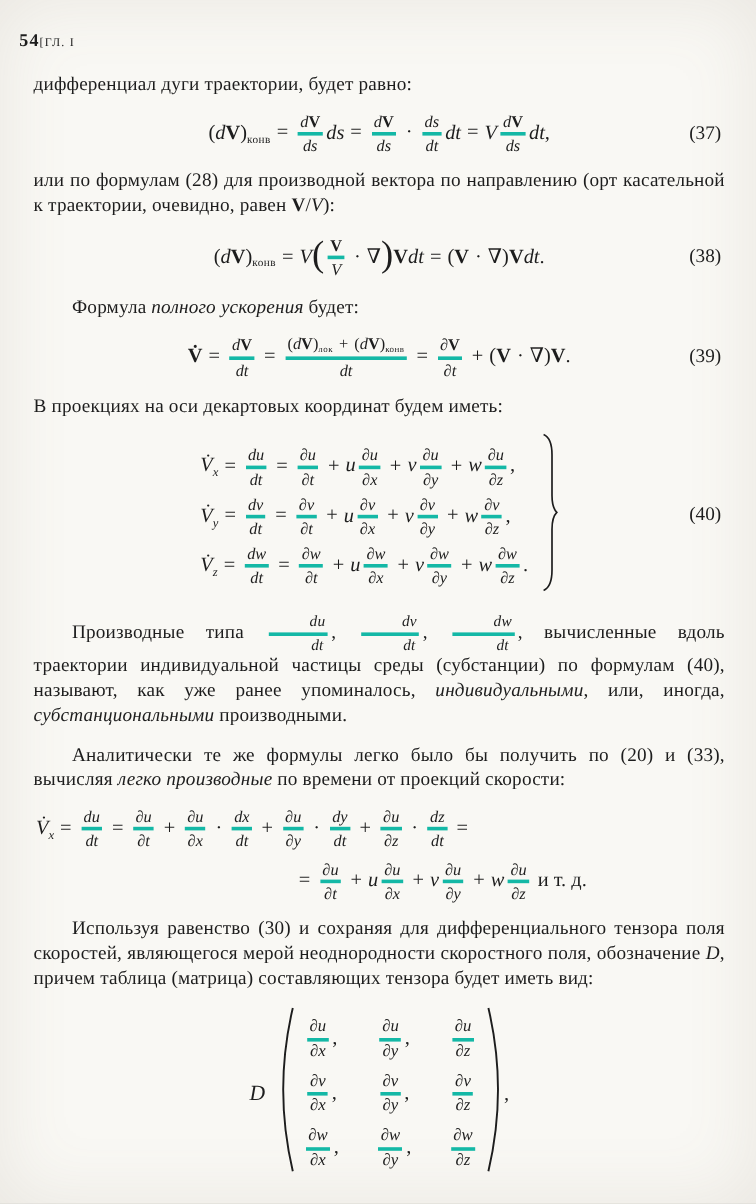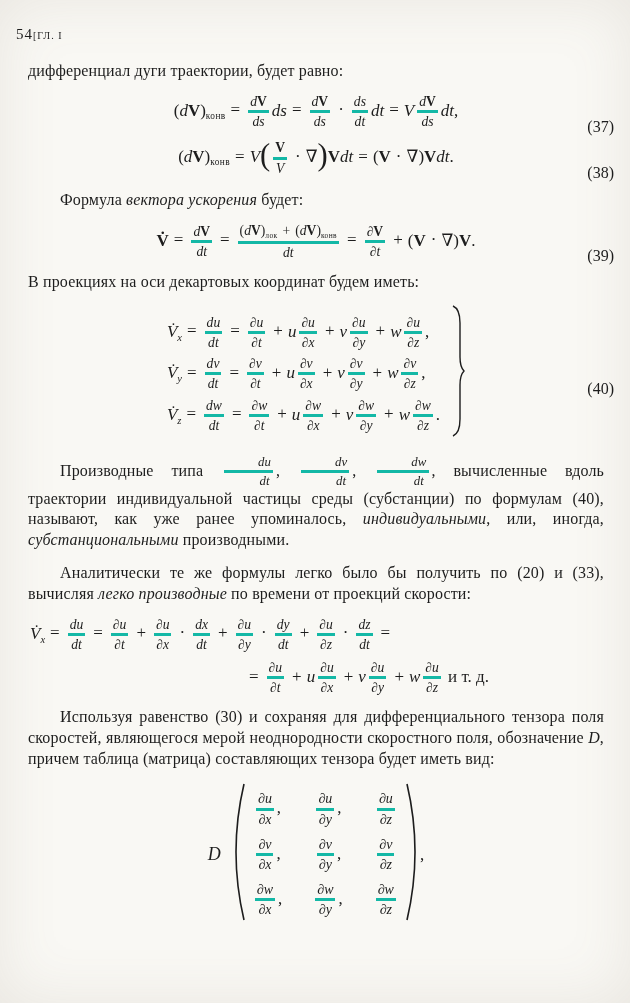--- a/index.html
+++ b/index.html
@@ -4,40 +4,40 @@
 <style>
   html,body{margin:0;padding:0;background:#dedcd6;}
   .page{
     width:630px;height:1003px;box-sizing:border-box;position:relative;overflow:hidden;
     background:#f9f8f4;color:#1d1d1d;
     font-family:"Liberation Serif","DejaVu Serif",serif;
     padding:26px 14px 0 16px;
     box-shadow:inset 0 0 60px rgba(120,110,90,0.12);
   }
   .hdr{display:flex;align-items:baseline;margin-bottom:18px;}
-  .pagenum{font-size:15px;letter-spacing:1px;}
+  .pagenum{font-size:15px;letter-spacing:1px;font-weight:bold;}
   .htitle{flex:1;text-align:center;font-size:12px;letter-spacing:1.6px;word-spacing:4px;}
   .hchap{font-size:10px;letter-spacing:1px;}
   #content{font-size:16px;line-height:1.3;}
   .para{margin:12px;text-align:justify;letter-spacing:0.15px;}
   .para.indent{text-indent:32px;}
   .it{font-style:italic;}
   .bv{font-weight:700;}
   .rm{font-style:normal;}
   .op{margin:0 5px;font-style:normal;}
   .frac{display:inline-block;vertical-align:middle;text-align:center;
         font-size:0.8em;line-height:1.12;margin:0 3px;font-style:normal;}
   .frac .num{display:block;border-bottom:3px solid #14b8a6;padding:0 2px 1px;}
   .frac .den{display:block;padding:1px 2px 0;}
   .sb{font-size:0.55em;vertical-align:-0.35em;letter-spacing:0.4px;}
   .sbi{font-size:0.62em;vertical-align:-0.4em;font-style:italic;}
   .bigp{font-size:1.8em;vertical-align:middle;position:relative;top:-2px;font-weight:400;}
   .formula{position:relative;text-align:center;margin:9px 0;font-size:17px;}
   .fx{display:inline-block;white-space:nowrap;}
-  .fnum{position:absolute;right:2px;top:50%;transform:translateY(-50%);font-size:16px;margin-top:15px;}
+  .fnum{position:absolute;right:15px;top:50%;transform:translateY(-50%);font-size:16px;}
   .eqrows{display:inline-block;vertical-align:middle;text-align:left;}
   .eqrow{white-space:nowrap;margin:6px 0;}
   .brace{display:inline-block;vertical-align:middle;margin-left:10px;}
   .mlformula{margin:10px 0 8px;font-size:17px;}
   .fline{white-space:nowrap;text-align:left;}
   .fline.left{padding-left:14px;}
   .fline.cont{padding-left:228px;margin-top:8px;}
   .matrixblock{text-align:center;margin-top:10px;white-space:nowrap;}
   .mlabel{font-size:18px;font-style:italic;margin-right:12px;vertical-align:middle;}
   .tall{display:inline-block;vertical-align:middle;}
@@ -51,22 +51,23 @@
 <body>
 
 <div class="page" style="background: rgb(249, 248, 244); color: rgb(29, 29, 29);">
   <div class="hdr">
     <span class="pagenum">54</span>
     <span class="hchap">[ГЛ. I</span>
   </div>
   <div id="content">
       <p class="para"><span class="rm">дифференциал дуги траектории, будет равно:</span></p>
       <div class="formula"><span class="fx"><span class="rm">(</span><span class="it">d</span><span class="bv">V</span><span class="rm">)</span><span class="sb">конв</span><span class="op">=</span><span class="frac"><span class="num"><span class="it">d</span><span class="bv">V</span></span><span class="den"><span class="it">ds</span></span></span><span class="it">ds</span><span class="op">=</span><span class="frac"><span class="num"><span class="it">d</span><span class="bv">V</span></span><span class="den"><span class="it">ds</span></span></span><span class="op">·</span><span class="frac"><span class="num"><span class="it">ds</span></span><span class="den"><span class="it">dt</span></span></span><span class="it">dt</span><span class="op">=</span><span class="it">V</span><span class="frac"><span class="num"><span class="it">d</span><span class="bv">V</span></span><span class="den"><span class="it">ds</span></span></span><span class="it">dt</span><span class="rm">,</span></span><span class="fnum">(37)</span></div>
+      <p class="para"><span class="rm">или по формулам (28) для производной вектора по направлению (орт касательной к траектории, очевидно, равен </span><span class="bv">V</span><span class="rm">/</span><span class="it">V</span><span class="rm">):</span></p>
       <div class="formula"><span class="fx"><span class="rm">(</span><span class="it">d</span><span class="bv">V</span><span class="rm">)</span><span class="sb">конв</span><span class="op">=</span><span class="it">V</span><span class="bigp">(</span><span class="frac"><span class="num"><span class="bv">V</span></span><span class="den"><span class="it">V</span></span></span><span class="op">·</span><span class="rm">∇</span><span class="bigp">)</span><span class="bv">V</span><span class="it">dt</span><span class="op">=</span><span class="rm">(</span><span class="bv">V</span><span class="op">·</span><span class="rm">∇</span><span class="rm">)</span><span class="bv">V</span><span class="it">dt</span><span class="rm">.</span></span><span class="fnum">(38)</span></div>
-      <p class="para indent"><span class="rm">Формула </span><span class="it">вектора ускорения</span><span class="rm"> будет:</span></p>
+      <p class="para indent"><span class="rm">Формула </span><span class="it">полного ускорения</span><span class="rm"> будет:</span></p>
       <div class="formula"><span class="fx"><span class="bv">V̇</span><span class="op">=</span><span class="frac"><span class="num"><span class="it">d</span><span class="bv">V</span></span><span class="den"><span class="it">dt</span></span></span><span class="op">=</span><span class="frac"><span class="num"><span class="rm">(</span><span class="it">d</span><span class="bv">V</span><span class="rm">)</span><span class="sb">лок</span><span class="op">+</span><span class="rm">(</span><span class="it">d</span><span class="bv">V</span><span class="rm">)</span><span class="sb">конв</span></span><span class="den"><span class="it">dt</span></span></span><span class="op">=</span><span class="frac"><span class="num"><span class="rm">∂</span><span class="bv">V</span></span><span class="den"><span class="rm">∂</span><span class="it">t</span></span></span><span class="op">+</span><span class="rm">(</span><span class="bv">V</span><span class="op">·</span><span class="rm">∇</span><span class="rm">)</span><span class="bv">V</span><span class="rm">.</span></span><span class="fnum">(39)</span></div>
       <p class="para"><span class="rm">В проекциях на оси декартовых координат будем иметь:</span></p>
       <div class="formula"><span class="eqrows"><div class="eqrow"><span class="it">V̇</span><span class="sbi">x</span><span class="op">=</span><span class="frac"><span class="num"><span class="it">du</span></span><span class="den"><span class="it">dt</span></span></span><span class="op">=</span><span class="frac"><span class="num"><span class="rm">∂</span><span class="it">u</span></span><span class="den"><span class="rm">∂</span><span class="it">t</span></span></span><span class="op">+</span><span class="it">u</span><span class="frac"><span class="num"><span class="rm">∂</span><span class="it">u</span></span><span class="den"><span class="rm">∂</span><span class="it">x</span></span></span><span class="op">+</span><span class="it">v</span><span class="frac"><span class="num"><span class="rm">∂</span><span class="it">u</span></span><span class="den"><span class="rm">∂</span><span class="it">y</span></span></span><span class="op">+</span><span class="it">w</span><span class="frac"><span class="num"><span class="rm">∂</span><span class="it">u</span></span><span class="den"><span class="rm">∂</span><span class="it">z</span></span></span><span class="rm">,</span></div><div class="eqrow"><span class="it">V̇</span><span class="sbi">y</span><span class="op">=</span><span class="frac"><span class="num"><span class="it">dv</span></span><span class="den"><span class="it">dt</span></span></span><span class="op">=</span><span class="frac"><span class="num"><span class="rm">∂</span><span class="it">v</span></span><span class="den"><span class="rm">∂</span><span class="it">t</span></span></span><span class="op">+</span><span class="it">u</span><span class="frac"><span class="num"><span class="rm">∂</span><span class="it">v</span></span><span class="den"><span class="rm">∂</span><span class="it">x</span></span></span><span class="op">+</span><span class="it">v</span><span class="frac"><span class="num"><span class="rm">∂</span><span class="it">v</span></span><span class="den"><span class="rm">∂</span><span class="it">y</span></span></span><span class="op">+</span><span class="it">w</span><span class="frac"><span class="num"><span class="rm">∂</span><span class="it">v</span></span><span class="den"><span class="rm">∂</span><span class="it">z</span></span></span><span class="rm">,</span></div><div class="eqrow"><span class="it">V̇</span><span class="sbi">z</span><span class="op">=</span><span class="frac"><span class="num"><span class="it">dw</span></span><span class="den"><span class="it">dt</span></span></span><span class="op">=</span><span class="frac"><span class="num"><span class="rm">∂</span><span class="it">w</span></span><span class="den"><span class="rm">∂</span><span class="it">t</span></span></span><span class="op">+</span><span class="it">u</span><span class="frac"><span class="num"><span class="rm">∂</span><span class="it">w</span></span><span class="den"><span class="rm">∂</span><span class="it">x</span></span></span><span class="op">+</span><span class="it">v</span><span class="frac"><span class="num"><span class="rm">∂</span><span class="it">w</span></span><span class="den"><span class="rm">∂</span><span class="it">y</span></span></span><span class="op">+</span><span class="it">w</span><span class="frac"><span class="num"><span class="rm">∂</span><span class="it">w</span></span><span class="den"><span class="rm">∂</span><span class="it">z</span></span></span><span class="rm">.</span></div></span><span class="brace"><svg width="15" height="132" viewBox="0 0 15 132">
             <path d="M3 1 Q10 4 10 18 L10 52 Q10 62 14 66 Q10 70 10 80 L10 114 Q10 128 3 131" fill="none" stroke="#1d1d1d" stroke-width="1.4"></path>
           </svg></span><span class="fnum">(40)</span></div>
       <p class="para indent"><span class="rm">Производные типа </span><span class="frac"><span class="num"><span class="it">du</span></span><span class="den"><span class="it">dt</span></span></span><span class="rm">, </span><span class="frac"><span class="num"><span class="it">dv</span></span><span class="den"><span class="it">dt</span></span></span><span class="rm">, </span><span class="frac"><span class="num"><span class="it">dw</span></span><span class="den"><span class="it">dt</span></span></span><span class="rm">, вычисленные вдоль траектории индивидуальной частицы среды (субстанции) по формулам (40), называют, как уже ранее упоминалось, </span><span class="it">индивидуальными</span><span class="rm">, или, иногда, </span><span class="it">субстанциональными</span><span class="rm"> производными.</span></p>
       <p class="para indent"><span class="rm">Аналитически те же формулы легко было бы получить по (20) и (33), вычисляя </span><span class="it">легко производные</span><span class="rm"> по времени от проекций скорости:</span></p>
       <div class="mlformula">
         <div class="fline left"><span class="it">V̇</span><span class="sbi">x</span><span class="op">=</span><span class="frac"><span class="num"><span class="it">du</span></span><span class="den"><span class="it">dt</span></span></span><span class="op">=</span><span class="frac"><span class="num"><span class="rm">∂</span><span class="it">u</span></span><span class="den"><span class="rm">∂</span><span class="it">t</span></span></span><span class="op">+</span><span class="frac"><span class="num"><span class="rm">∂</span><span class="it">u</span></span><span class="den"><span class="rm">∂</span><span class="it">x</span></span></span><span class="op">·</span><span class="frac"><span class="num"><span class="it">dx</span></span><span class="den"><span class="it">dt</span></span></span><span class="op">+</span><span class="frac"><span class="num"><span class="rm">∂</span><span class="it">u</span></span><span class="den"><span class="rm">∂</span><span class="it">y</span></span></span><span class="op">·</span><span class="frac"><span class="num"><span class="it">dy</span></span><span class="den"><span class="it">dt</span></span></span><span class="op">+</span><span class="frac"><span class="num"><span class="rm">∂</span><span class="it">u</span></span><span class="den"><span class="rm">∂</span><span class="it">z</span></span></span><span class="op">·</span><span class="frac"><span class="num"><span class="it">dz</span></span><span class="den"><span class="it">dt</span></span></span><span class="op">=</span></div>
         <div class="fline cont"><span class="op">=</span><span class="frac"><span class="num"><span class="rm">∂</span><span class="it">u</span></span><span class="den"><span class="rm">∂</span><span class="it">t</span></span></span><span class="op">+</span><span class="it">u</span><span class="frac"><span class="num"><span class="rm">∂</span><span class="it">u</span></span><span class="den"><span class="rm">∂</span><span class="it">x</span></span></span><span class="op">+</span><span class="it">v</span><span class="frac"><span class="num"><span class="rm">∂</span><span class="it">u</span></span><span class="den"><span class="rm">∂</span><span class="it">y</span></span></span><span class="op">+</span><span class="it">w</span><span class="frac"><span class="num"><span class="rm">∂</span><span class="it">u</span></span><span class="den"><span class="rm">∂</span><span class="it">z</span></span></span><span class="rm">  и т. д.</span></div>

